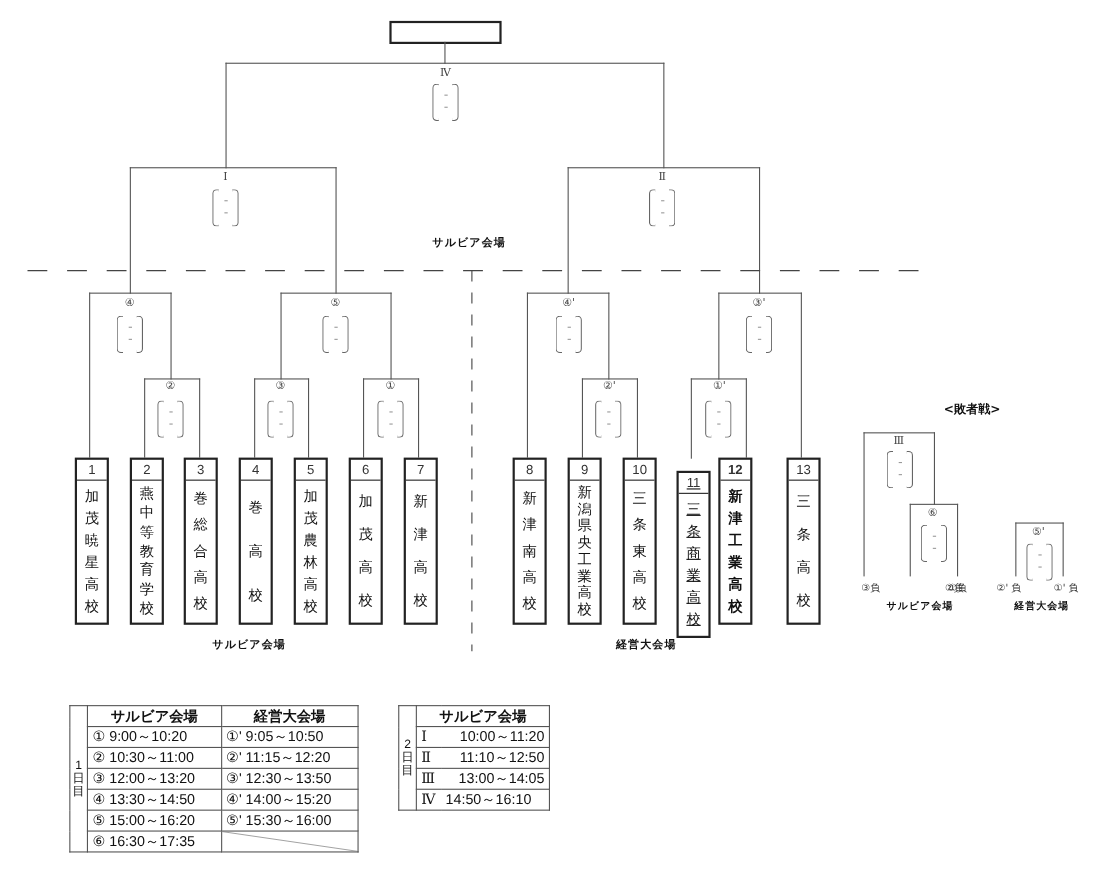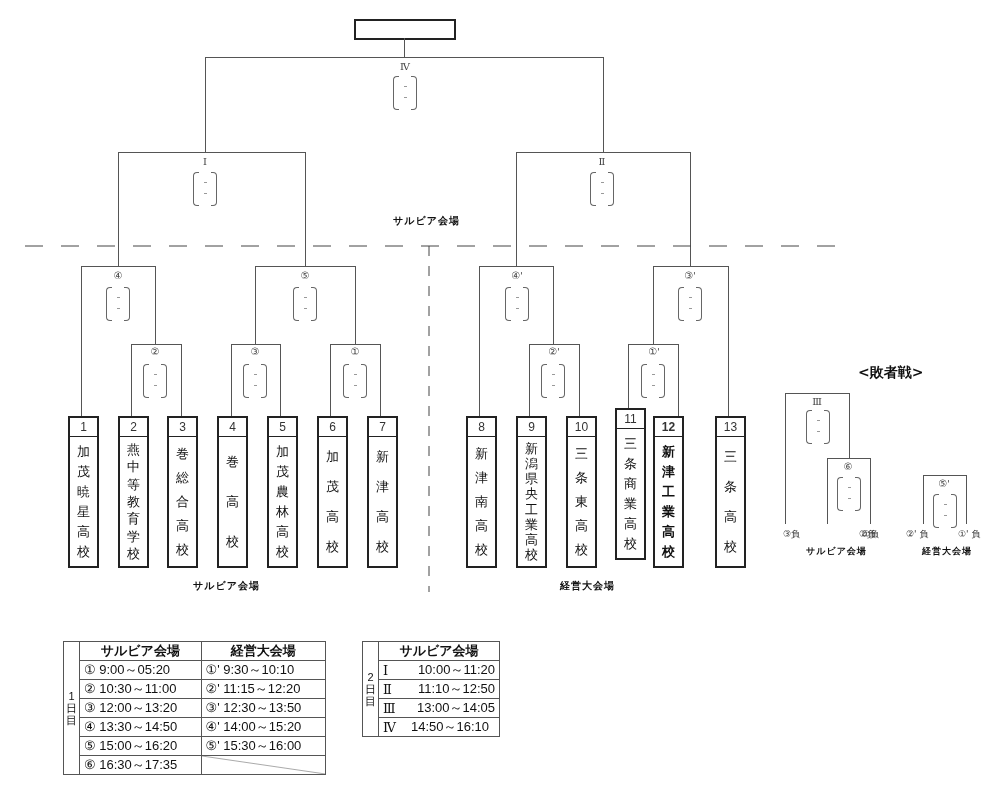--- a/index.html
+++ b/index.html
@@ -301,21 +301,21 @@
     <div class="team" style="left: 566px; top: 416px;">
       <div class="num">10</div>
       <div class="nm">
         <span>三</span>
         <span>条</span>
         <span>東</span>
         <span>高</span>
         <span>校</span>
       </div>
     </div>
-    <div class="team" style="left: 615px; top: 408px;">
+    <div class="team" style="left: 615px; top: 428px; text-decoration: underline;">
       <div class="num">11</div>
       <div class="nm">
         <span>三</span>
         <span>条</span>
         <span>商</span>
         <span>業</span>
         <span>高</span>
         <span>校</span>
       </div>
     </div>
@@ -334,43 +334,43 @@
       <div class="num">13</div>
       <div class="nm">
         <span>三</span>
         <span>条</span>
         <span>高</span>
         <span>校</span>
       </div>
     </div>
   </div>
 
-<div class="abs" style="left:858px;top:364px;font-size:14px;font-weight:bold;">&lt;敗者戦&gt;</div>
+<div class="abs" style="left:858px;top:364px;font-size:11px;font-weight:bold;">&lt;敗者戦&gt;</div>
 <div class="loser" style="left:783px;top:528px">③負</div>
 <div class="loser" style="left:859px;top:528px">②負</div>
 <div class="loser" style="left:862px;top:528px">①負</div>
 <div class="loser" style="left:906px;top:528px">②' 負</div>
 <div class="loser" style="left:958px;top:528px">①' 負</div>
 <div class="venue" style="left:806px;top:545px;font-size:9px">サルビア会場</div>
 <div class="venue" style="left:922px;top:545px;font-size:9px">経営大会場</div>
 
 <table class="sch" style="left:63px;top:641px;width:263px">
   <tbody>
       <tr>
     <td class="day" rowspan="7">
       <span>1</span><br>
       <span>日</span><br>
       <span>目</span>
     </td>
     <td class="hd">サルビア会場</td>
     <td class="hd">経営大会場</td>
   </tr>
   <tr>
-        <td>①  9:00～05:20</td>
-        <td>①'  9:30～10:10</td>
+        <td>①  9:00～10:20</td>
+        <td>①'  9:05～10:50</td>
       </tr>
   <tr>
         <td>② 10:30～11:00</td>
         <td>②' 11:15～12:20</td>
       </tr>
   <tr>
         <td>③ 12:00～13:20</td>
         <td>③' 12:30～13:50</td>
       </tr>
   <tr>
@@ -409,16 +409,16 @@
   <tr>
         <td style="border-right:none;font-family:'DejaVu Serif',serif">Ⅱ</td>
         <td style="border-left:none;text-align:right">11:10～12:50</td>
       </tr>
   <tr>
         <td style="border-right:none;font-family:'DejaVu Serif',serif">Ⅲ</td>
         <td style="border-left:none;text-align:right">13:00～14:05</td>
       </tr>
   <tr>
         <td style="border-right:none;font-family:'DejaVu Serif',serif">Ⅳ</td>
-        <td style="border-left:none;text-align:center">14:50～16:10</td>
+        <td style="border-left:none;text-align:left">14:50～16:10</td>
       </tr>
 </tbody>
   </table>
 
 </body></html>

